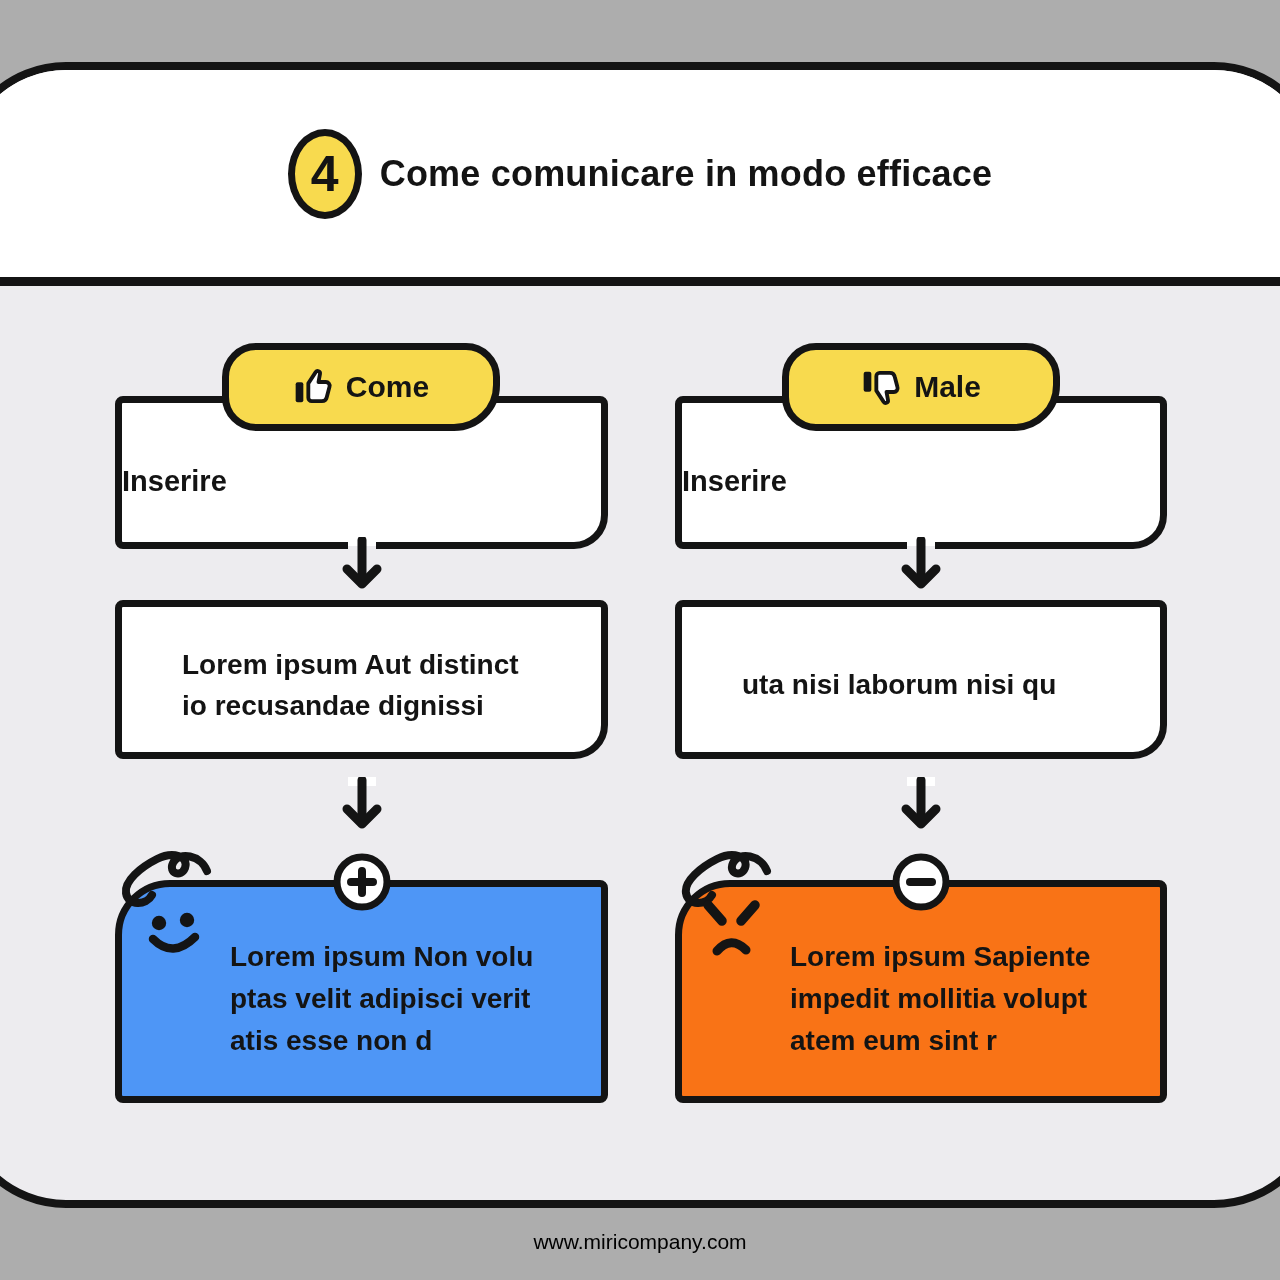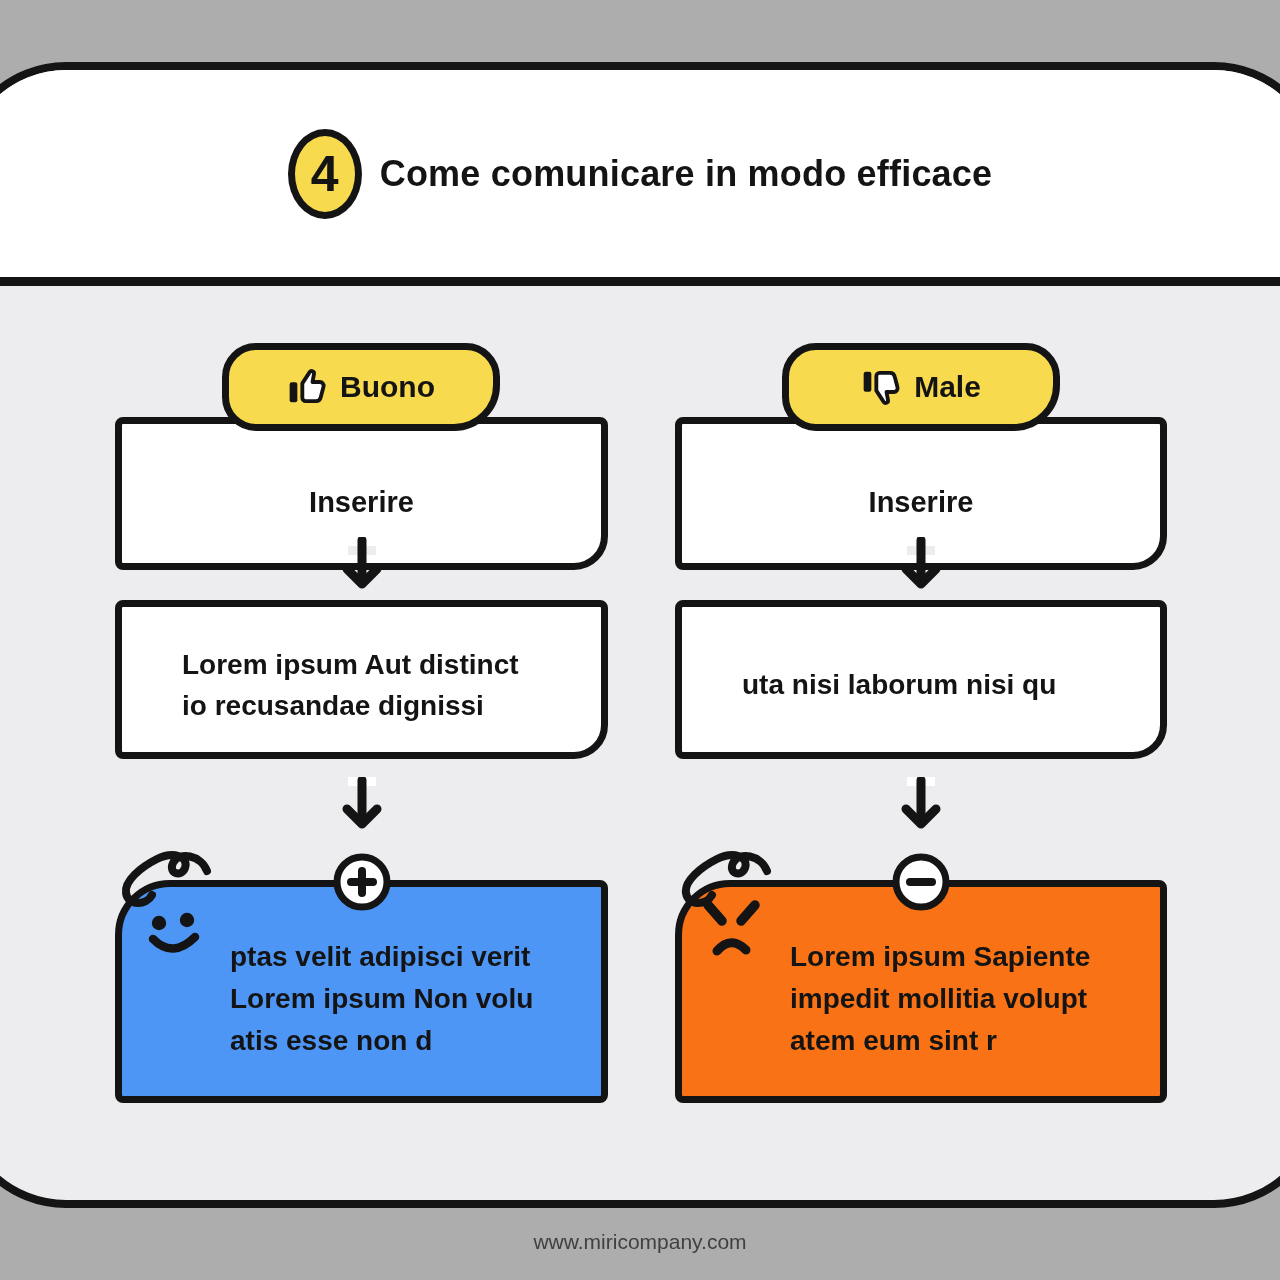--- a/index.html
+++ b/index.html
@@ -26,21 +26,21 @@
   .num-badge span{font-size:50px;font-weight:700;line-height:1;}
   .title{font-size:36px;font-weight:700;letter-spacing:.2px;}
 
   
   .box{
     position:absolute;background:#fff;border:7px solid #141414;
     box-sizing:border-box;border-radius:8px 8px 34px 8px;z-index:1;
   }
   .colL{left:115px;width:493px;}
   .colR{left:675px;width:492px;}
-  .step1{top:417px;height:153px;display:flex;align-items:center;justify-content:center;padding-top:18px;}
+  .step1{top:396px;height:153px;display:flex;align-items:center;padding-top:18px;}
   .step1 span{font-size:29px;font-weight:700;}
   .step2{top:600px;height:159px;display:flex;flex-direction:column;justify-content:center;
          padding:10px 40px 0 60px;font-size:28px;font-weight:700;line-height:41px;}
   .result{
     top:880px;height:223px;border-radius:55px 8px 8px 8px;
     display:flex;flex-direction:column;justify-content:center;
     padding:14px 30px 0 108px;font-size:28px;font-weight:700;line-height:42px;
   }
 
   .badge{
@@ -52,21 +52,21 @@
   .badgeL{left:222px;}
   .badgeR{left:782px;}
   .thumb{width:40px;height:40px;flex:0 0 auto;}
 
   .arrow{position:absolute;width:64px;height:70px;z-index:2;}
   .doodle{position:absolute;width:130px;height:140px;z-index:2;overflow:visible;}
   .sign{position:absolute;width:64px;height:64px;z-index:4;}
 
   .footer{
     position:absolute;left:0;right:0;top:1230px;text-align:center;
-    font-size:21px;font-weight:500;color:#404040;z-index:1;
+    font-size:21px;font-weight:500;color:#000000;z-index:1;
   }
 </style>
 </head>
 <body>
 
 <div class="stage" style="background-color: rgb(173, 173, 173);">
 
   <div class="card" style="background-color: rgb(237, 236, 239);">
     <div class="card-header">
       <div class="num-badge" style="background-color: rgb(248, 218, 78);">
@@ -78,21 +78,21 @@
 
   <div class="box step1 colL">
     <span>Inserire</span>
   </div>
 
   <div class="badge badgeL" style="background-color: rgb(248, 218, 78);">
     <svg class="thumb" viewBox="0 0 24 24">
       <rect x="1.6" y="9.2" width="4.6" height="12" rx="1.2" fill="#141414"></rect>
       <path d="M9.2 9.8 L13.6 3.1 C14.5 1.8 16.5 2.5 16.2 4.1 L15.3 9 H19.7 C21.2 9 22.3 10.4 21.9 11.8 L20.2 18.3 C19.9 19.6 18.7 20.5 17.4 20.5 H11.2 C10.1 20.5 9.2 19.6 9.2 18.5 Z" fill="#ffffff" stroke="#141414" stroke-width="2.3" stroke-linejoin="round"></path>
     </svg>
-    <span>Buono</span>
+    <span>Come</span>
   </div>
 
   <svg class="arrow" style="left:330px;top:537px" viewBox="0 0 64 70">
     <rect x="18" y="0" width="28" height="9" fill="#ffffff"></rect>
     <rect x="18" y="9" width="28" height="9" fill="#edecef"></rect>
     <path d="M32 3 V46" stroke="#141414" stroke-width="9" stroke-linecap="round" fill="none"></path>
     <path d="M17 32 L32 47 L47 32" stroke="#141414" stroke-width="9" stroke-linecap="round" stroke-linejoin="round" fill="none"></path>
   </svg>
 
   <div class="box step2 colL">
@@ -101,22 +101,22 @@
   </div>
 
   <svg class="arrow" style="left:330px;top:777px" viewBox="0 0 64 70">
     <rect x="18" y="0" width="28" height="9" fill="#ffffff"></rect>
     <rect x="18" y="9" width="28" height="9" fill="#edecef"></rect>
     <path d="M32 3 V46" stroke="#141414" stroke-width="9" stroke-linecap="round" fill="none"></path>
     <path d="M17 32 L32 47 L47 32" stroke="#141414" stroke-width="9" stroke-linecap="round" stroke-linejoin="round" fill="none"></path>
   </svg>
 
   <div class="box result colL" style="background-color: rgb(78, 150, 246);">
+    <div>Lorem ipsum Non volu</div>
     <div>ptas velit adipisci verit</div>
-    <div>Lorem ipsum Non volu</div>
     <div>atis esse non d</div>
   </div>
 
   <svg class="doodle" style="left:115px;top:835px" viewBox="0 0 130 140">
     <path d="M92 36 C86 20 64 16 58 28 C53 38 66 43 70 33 C74 21 58 16 42 24 C26 32 9 46 11 58 C13 71 31 71 37 60" stroke="#141414" stroke-width="8" stroke-linecap="round" fill="none"></path>
     <circle cx="44" cy="88" r="7.2" fill="#141414"></circle>
     <circle cx="72" cy="85" r="7.2" fill="#141414"></circle>
     <path d="M38 104 Q58 124 80 102" stroke="#141414" stroke-width="8.5" stroke-linecap="round" fill="none"></path>
   </svg>
 

